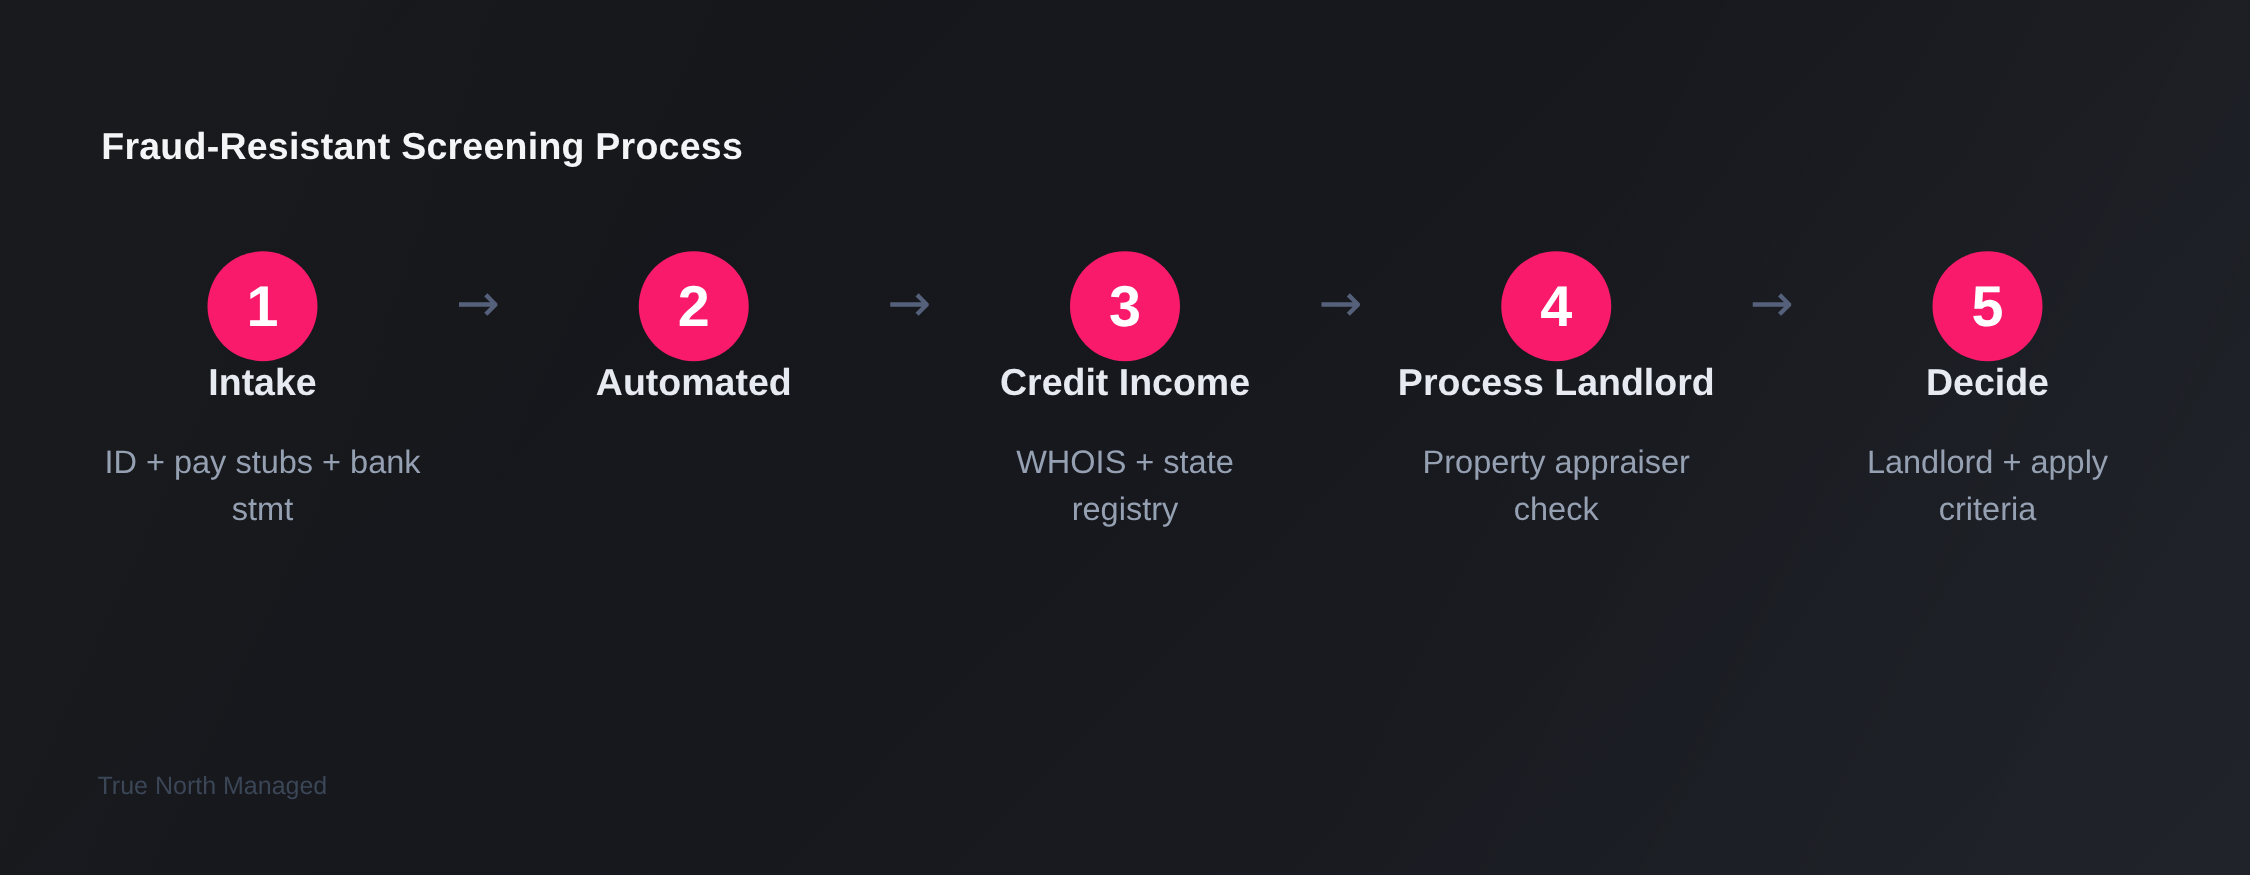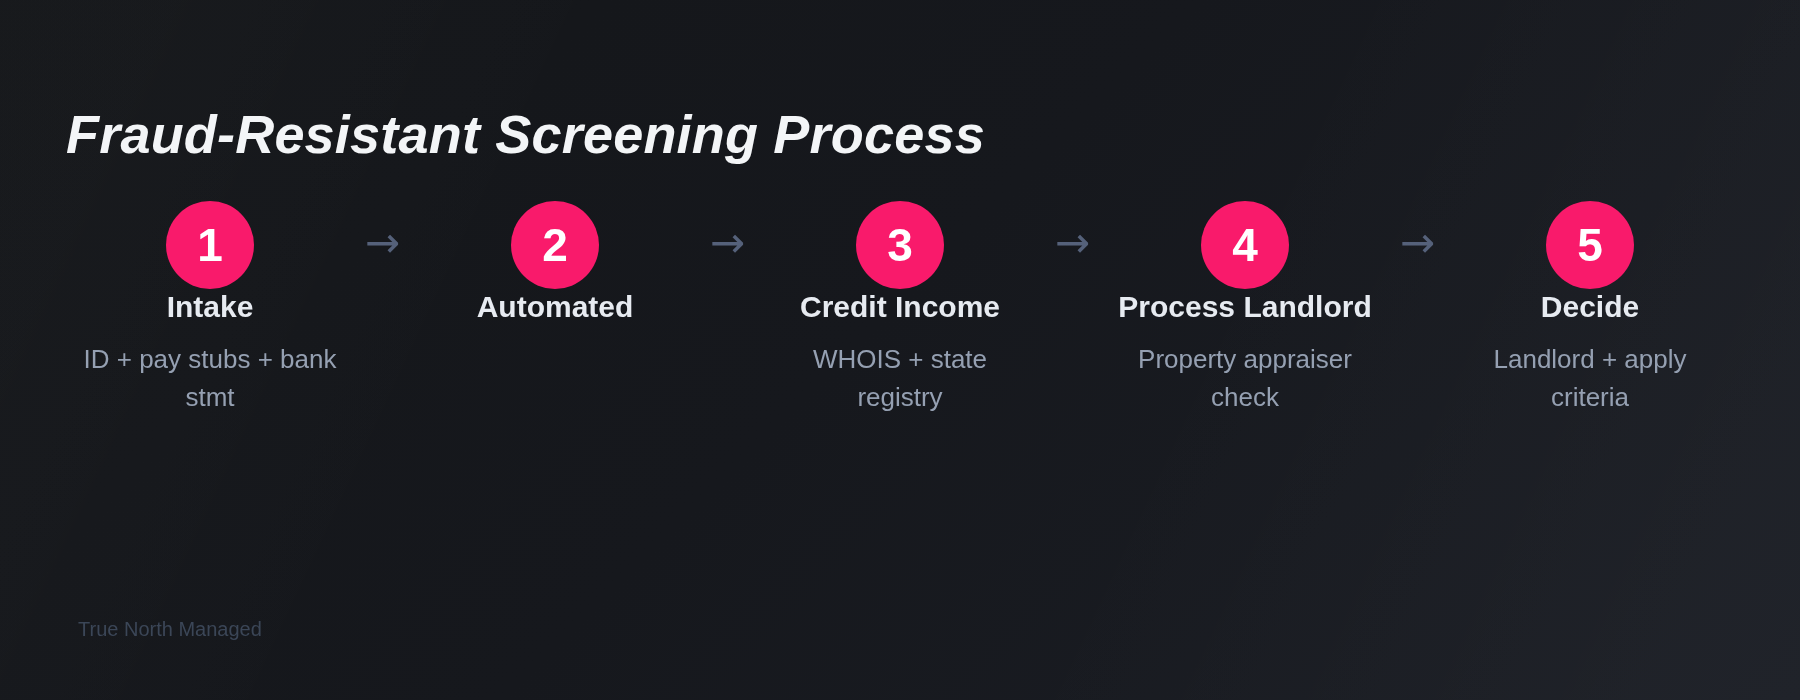--- a/index.html
+++ b/index.html
@@ -13,29 +13,28 @@
     width: 1800px;
     height: 700px;
     overflow: hidden;
     background:
       linear-gradient(115deg, rgba(255,255,255,0.016) 8%, rgba(255,255,255,0) 30%),
       linear-gradient(295deg, rgba(255,255,255,0.022) 6%, rgba(255,255,255,0) 38%),
       linear-gradient(135deg, #141619 0%, #16181d 48%, #1b1e25 100%);
   }
   .slide-title {
     position: absolute;
-    left: 66px;
+    left: 81px;
     top: 72px;
-    font-size: 54px;
+    font-size: 30px;
     line-height: 52px;
     font-weight: bold;
     color: #f3f5f7;
     letter-spacing: 0.2px;
     white-space: nowrap;
-    font-style: italic;
   }
   .steps-row {
     position: absolute;
     left: 78px;
     top: 201px;
     width: 1644px;
     display: flex;
     align-items: flex-start;
   }
   .step-col {
@@ -62,21 +61,21 @@
     line-height: 1;
   }
   .step-label {
     font-size: 30px;
     line-height: 36px;
     font-weight: bold;
     color: #e7ebf1;
     white-space: nowrap;
   }
   .step-desc {
-    margin-top: 15px;
+    margin-top: 25px;
     width: 264px;
     font-size: 26px;
     line-height: 38px;
     color: #95a0b2;
   }
   .arrow-cell {
     flex: 1 1 auto;
     height: 88px;
     display: flex;
     align-items: center;

